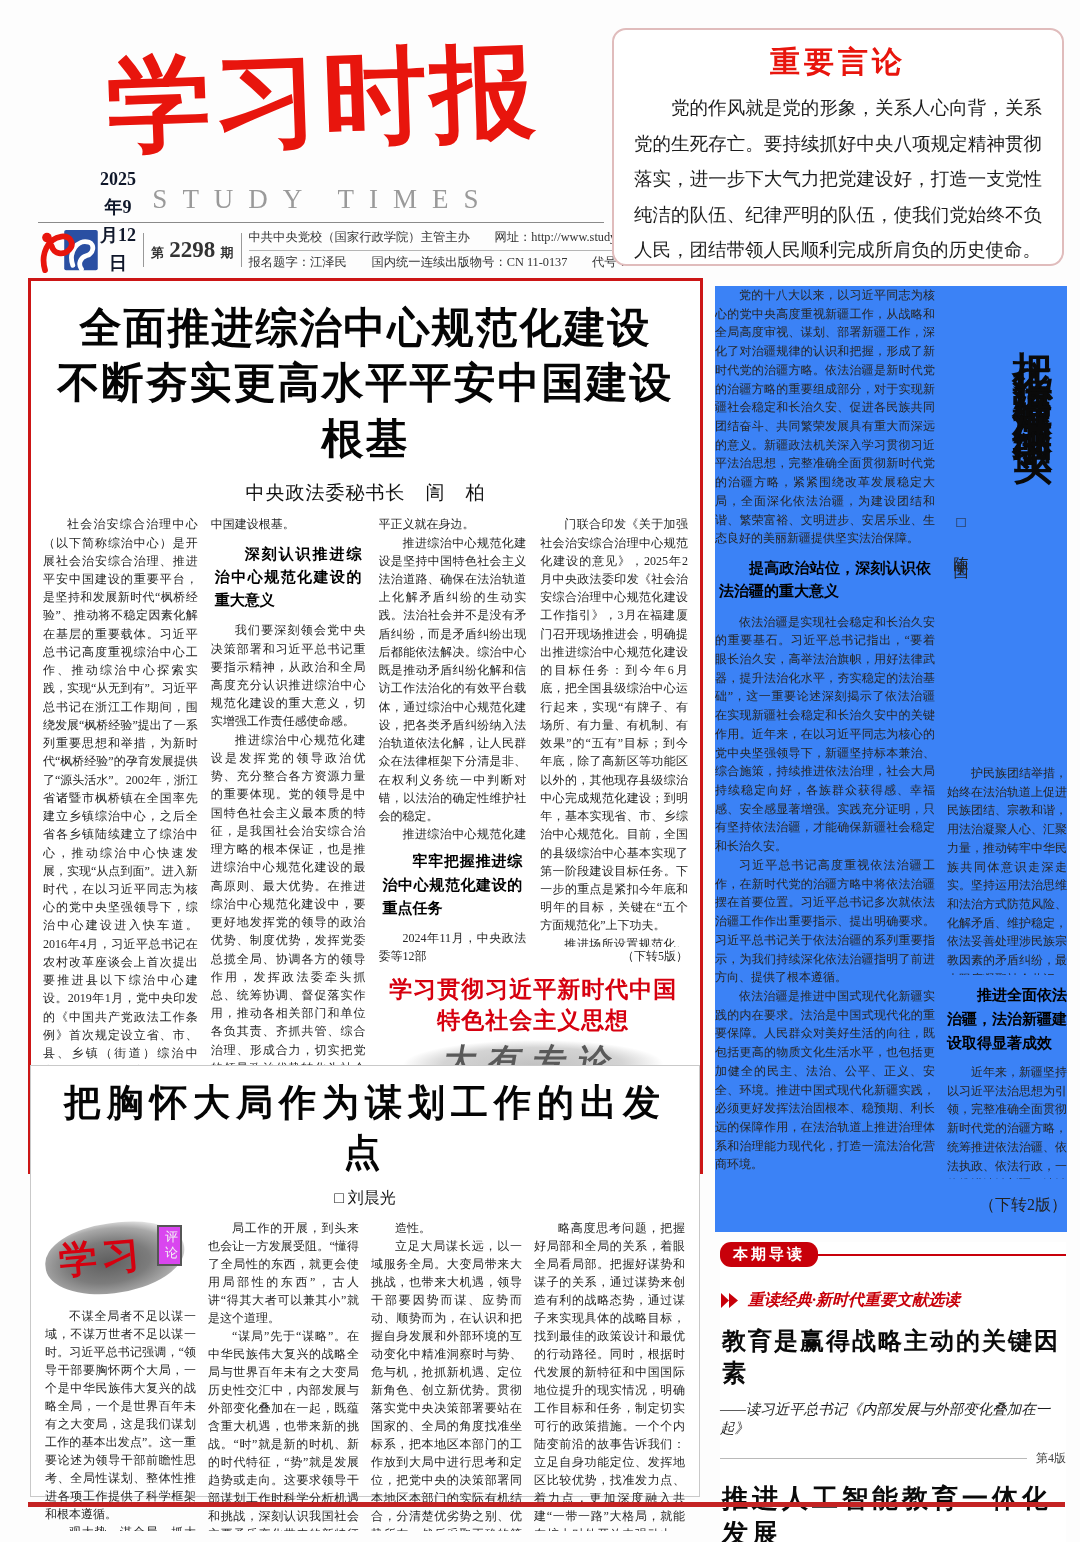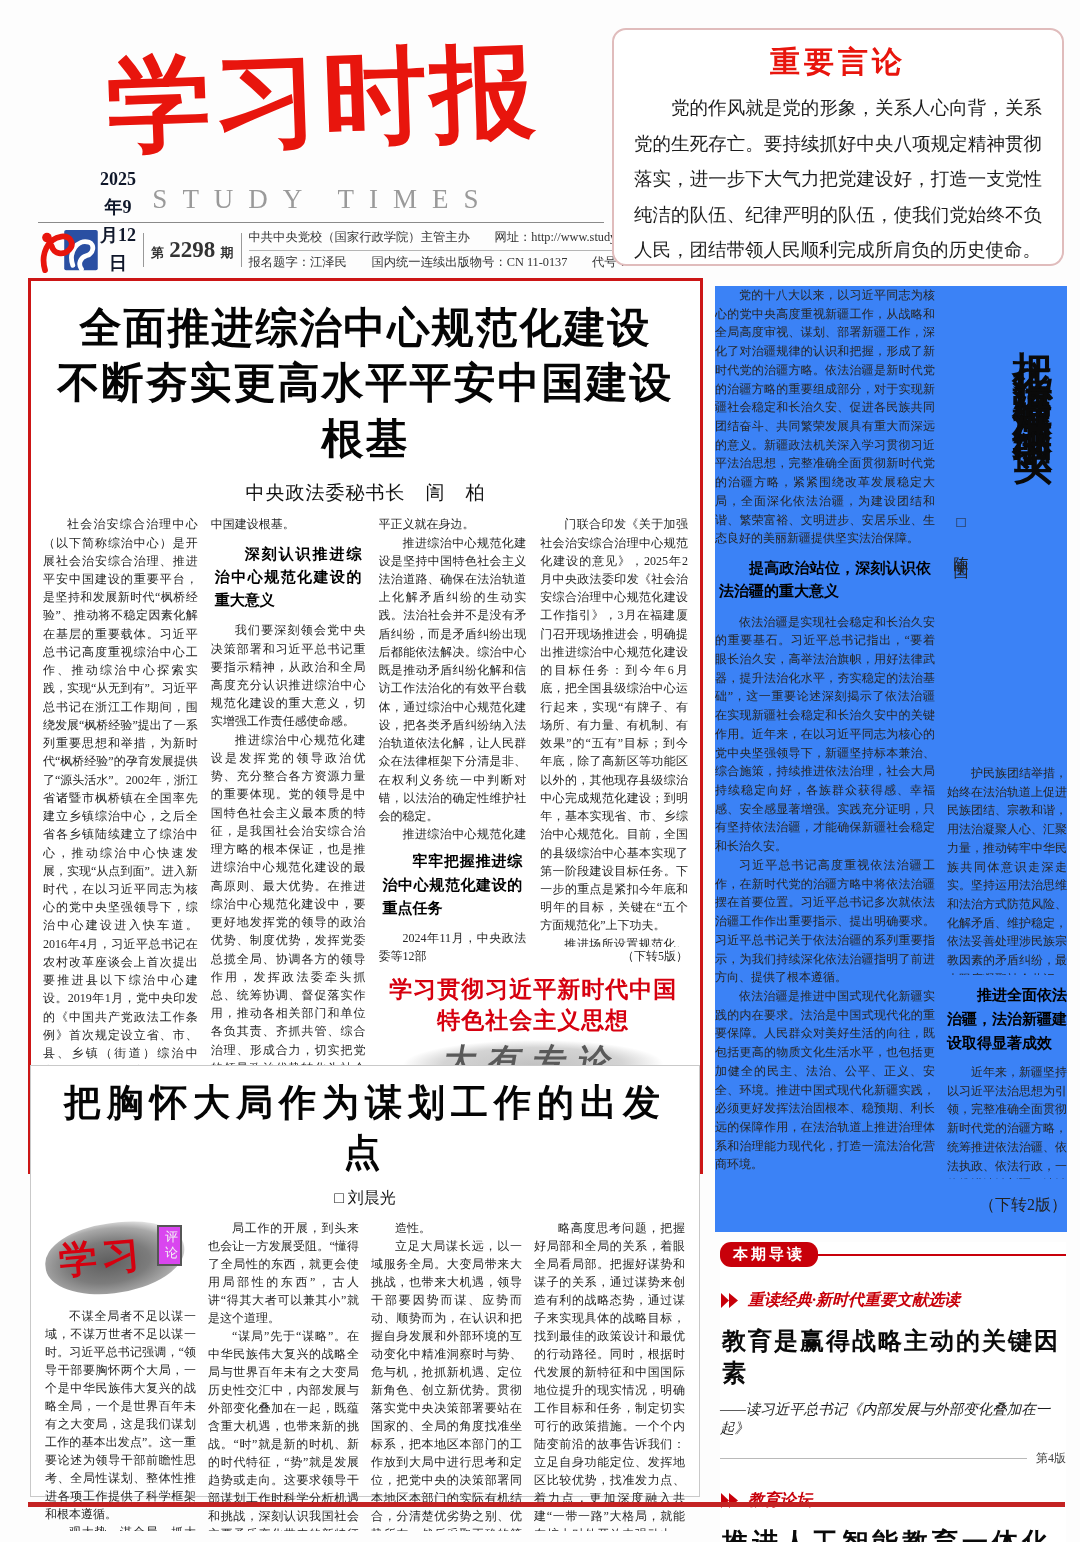--- a/index.html
+++ b/index.html
@@ -239,25 +239,18 @@
       </svg>
       <span>重读经典·新时代重要文献选读</span>
     </div>
     <div class="dg-title">教育是赢得战略主动的关键因素</div>
     <div class="dg-sub">——读习近平总书记《内部发展与外部变化叠加在一起》</div>
     <div class="dg-pageline">
       <span class="dg-line"></span>
       <span class="dg-page">第4版</span>
     </div>
 
-    <div class="dg-kicker">
-      <svg width="19" height="15" viewBox="0 0 19 15">
-        <polygon points="1,0 9,7.5 1,15" fill="#c8000a"></polygon>
-        <polygon points="9,0 18,7.5 9,15" fill="#c8000a"></polygon>
-      </svg>
-      <span>教育论坛</span>
-    </div>
     <div class="dg-title dg-title2">推进人工智能教育一体化发展</div>
 
   </section>
 
   <div class="footer-rule"></div>
 </div>
 
 </body></html>

